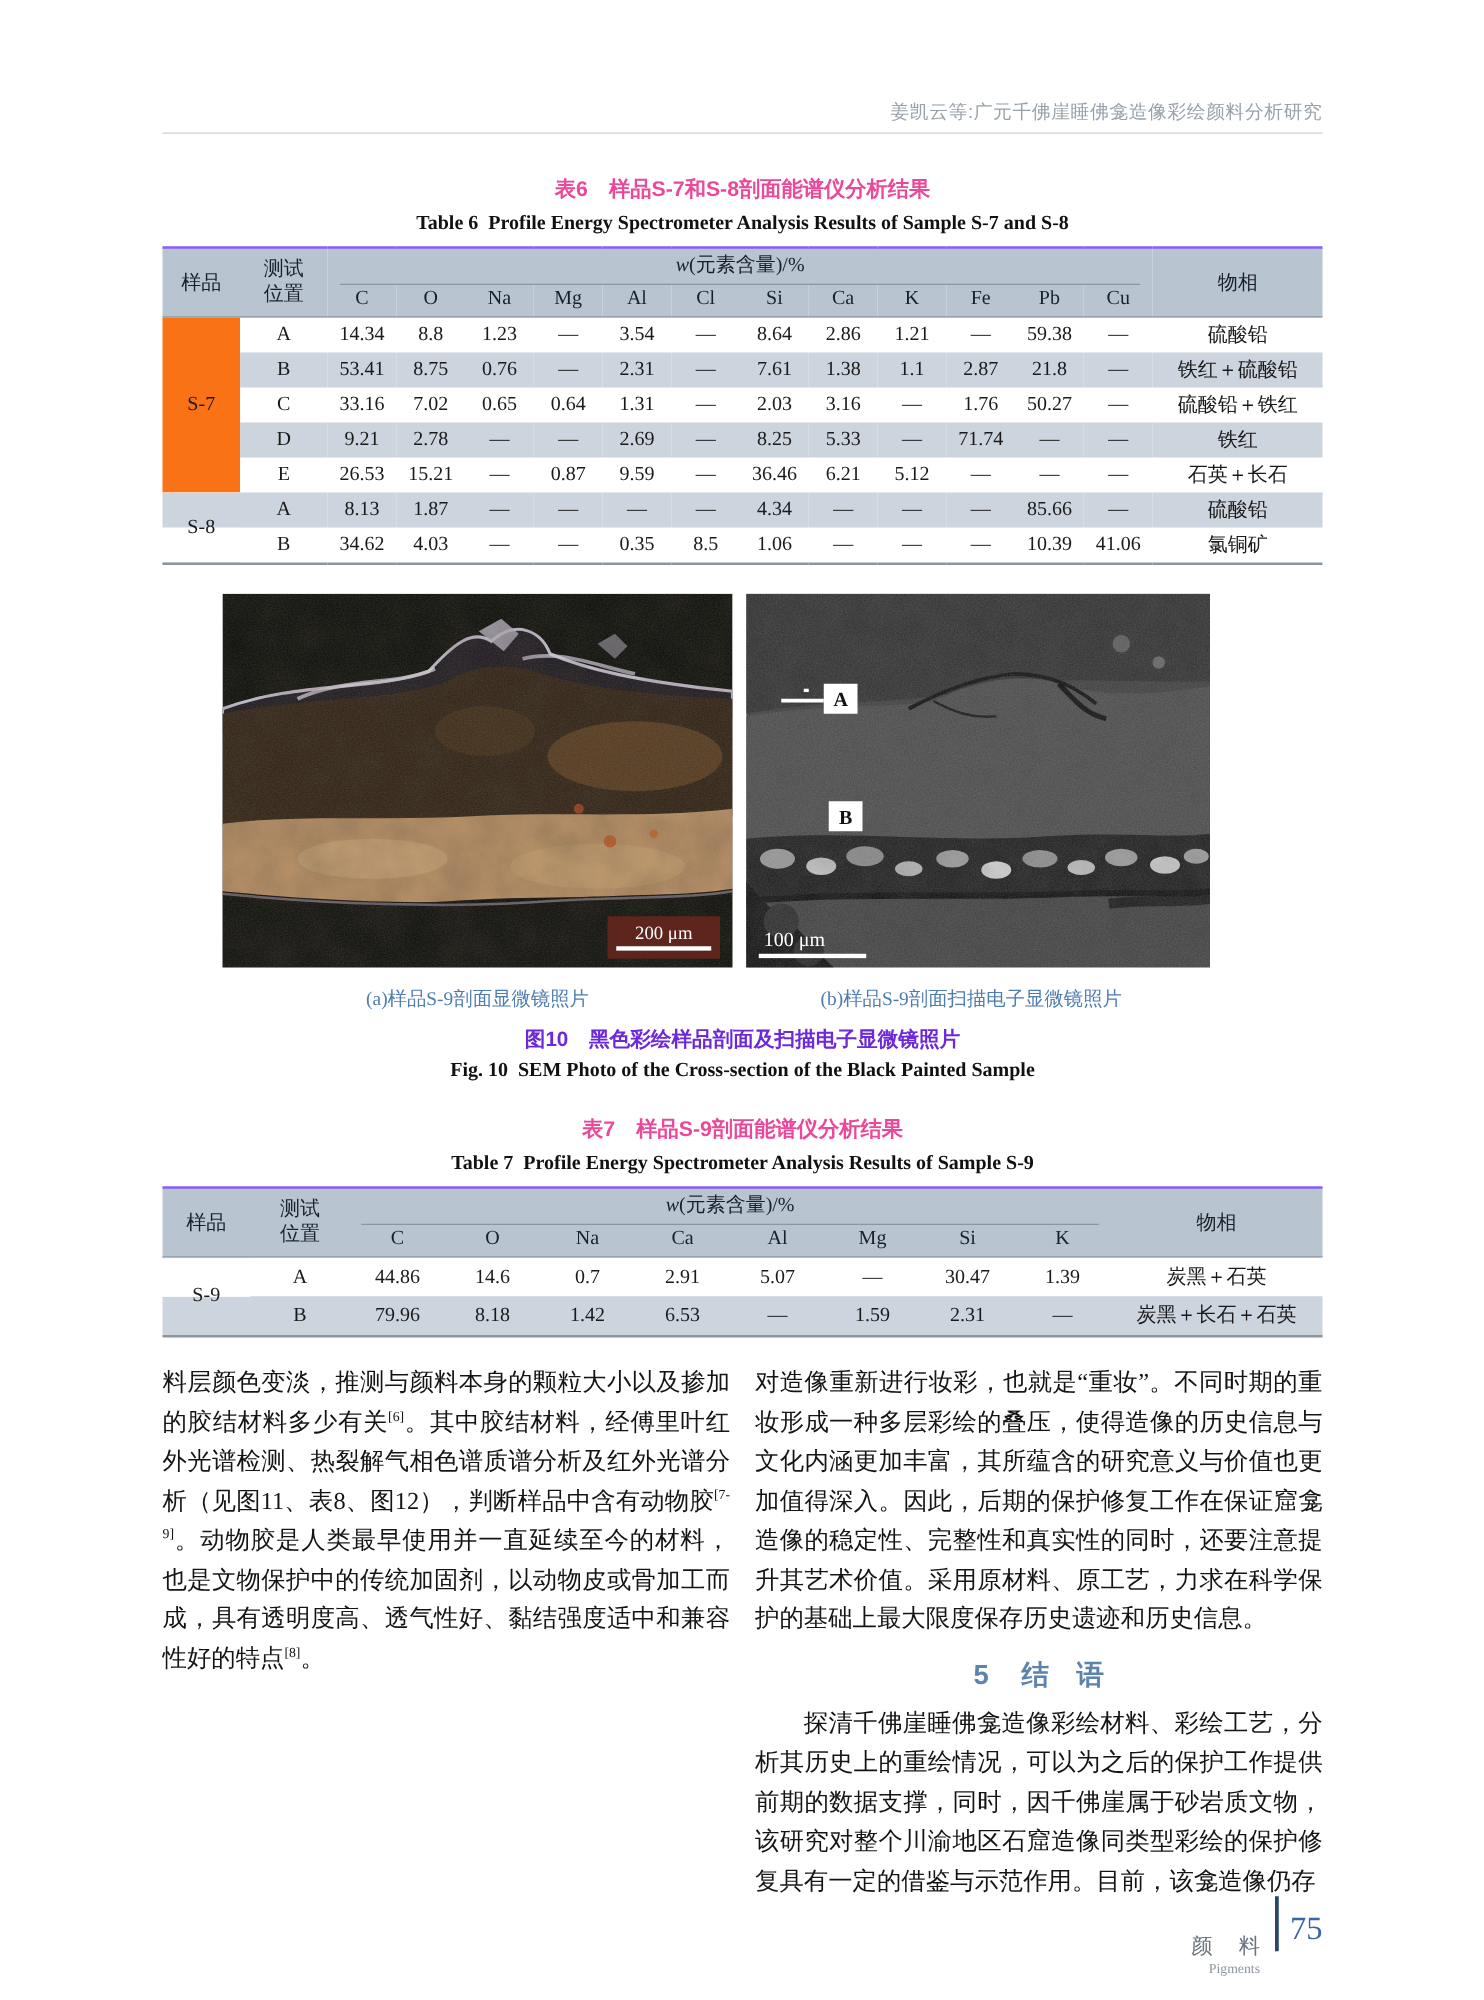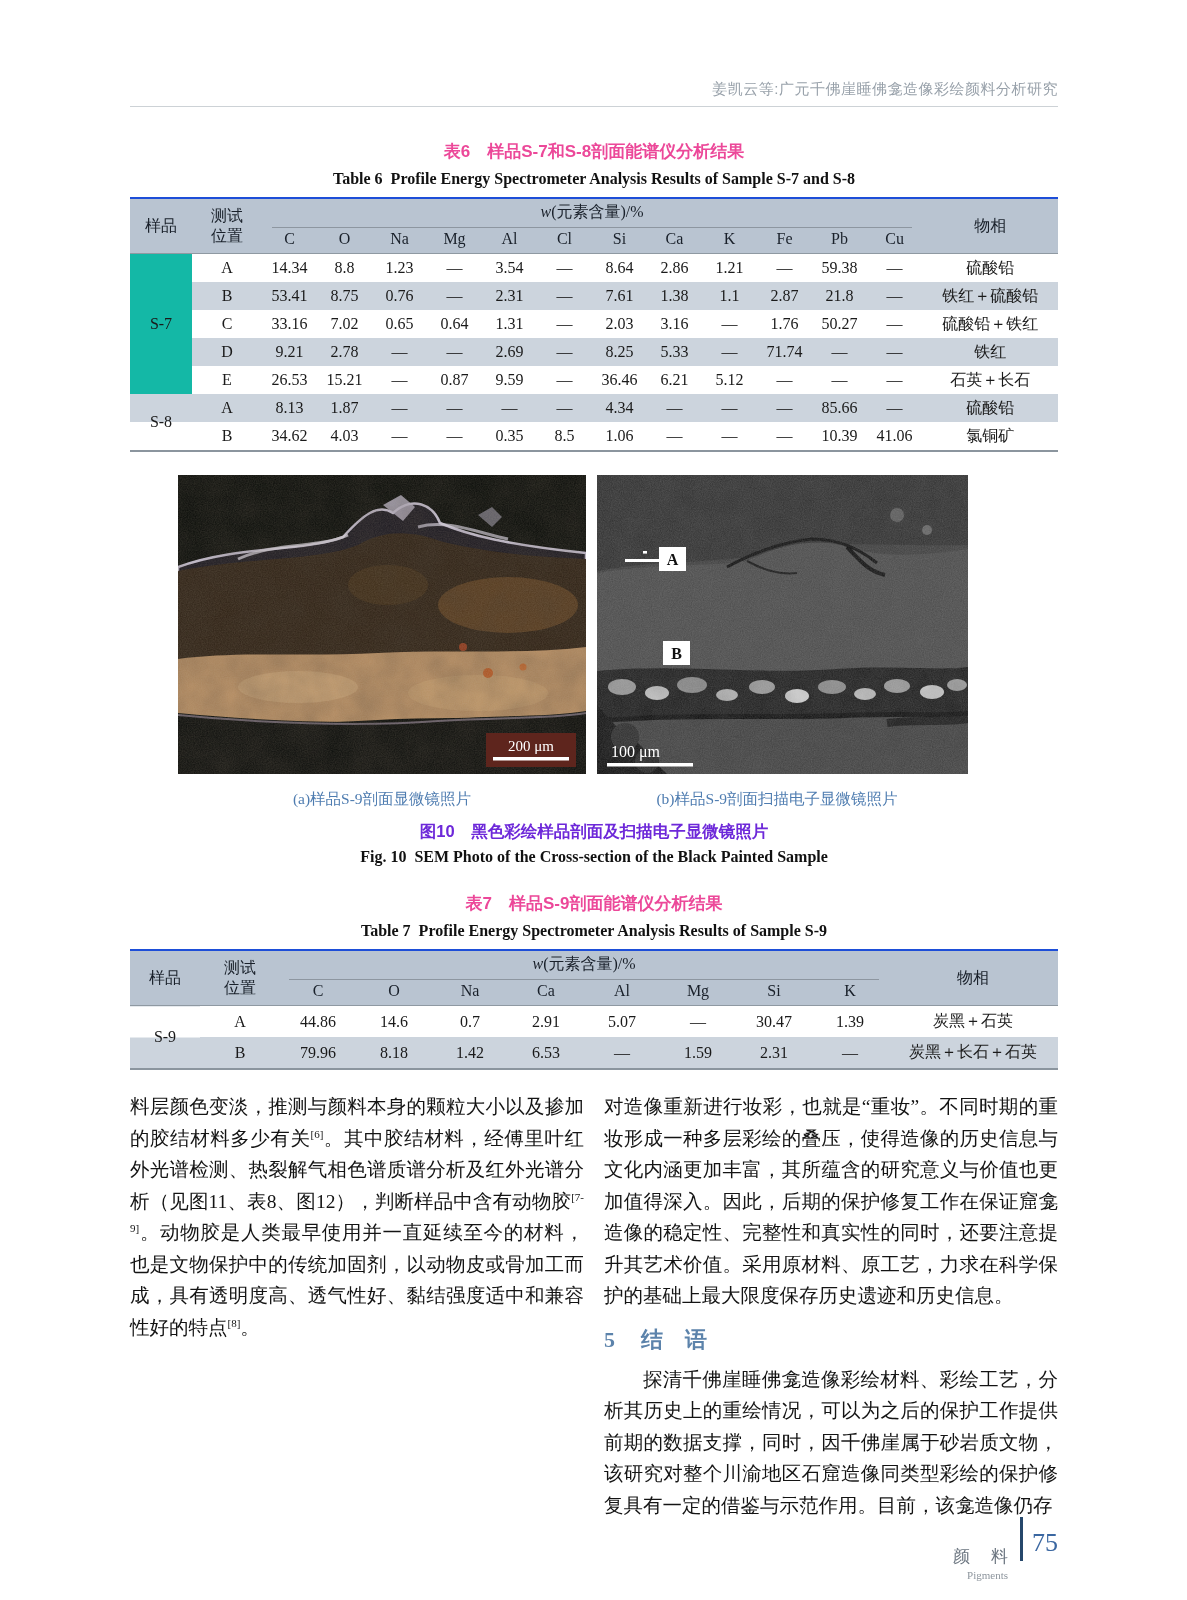--- a/index.html
+++ b/index.html
@@ -13,31 +13,31 @@
   .head-rule{margin-top:7px;border:none;border-top:1px solid #cdd2d6;height:0;}
 
   
   .tbl-title-cn{margin-top:33px;text-align:center;font-family:"Liberation Sans","DejaVu Sans",sans-serif;
                 font-weight:bold;font-size:17px;color:#ec4899;}
   .tbl-title-en{margin-top:7px;text-align:center;font-weight:bold;font-size:16px;color:#111;}
 
   
   .tbl-wrap{margin-top:9px;}
   table.spec-table{width:928px;border-collapse:collapse;table-layout:fixed;
-                   border-top:2px solid #1d4ed8;border-bottom:2px solid #8b959e;
+                   border-top:2px solid #8b5cf6;border-bottom:2px solid #8b959e;
                    font-size:16px;}
   .spec-table thead{background:#b9c4d1;border-bottom:1.5px solid #8f99a2;}
   .spec-table th{font-weight:normal;color:#19202a;padding:2px 0;text-align:center;vertical-align:middle;}
   .spec-table th.c-group{padding:3px 0 0;}
   .spec-table .grp{border-bottom:1px solid #8d96a0;width:97%;margin:0 auto;padding-bottom:4px;}
   .spec-table th.c-pos span{display:inline-block;width:2.2em;line-height:1.25;}
   .spec-table tr.elem-row th{padding:2px 0 5px;}
   .spec-table td{text-align:center;vertical-align:middle;height:28px;padding:0;}
   .spec-table tr.shaded td{background:#ccd4dd;}
-  .spec-table tbody td.s-white{background:#14b8a6;}
+  .spec-table tbody td.s-white{background:#f97316;}
   .spec-table tbody td.s-half-top{background:linear-gradient(to bottom,#ccd4dd 0 50%,#ffffff 50% 100%);}
   .spec-table tbody td.s-half-bottom{background:linear-gradient(to bottom,#ffffff 0 50%,#ccd4dd 50% 100%);}
   #table7 td{height:31px;}
 
   
   .fig-row{margin-top:23px;margin-left:48px;display:flex;gap:11px;}
   .fig-row svg{display:block;}
   .fig-captions{display:flex;margin-left:48px;margin-top:15px;}
   .fig-cap{color:#4e7cb0;font-size:15.5px;text-align:center;}
   .fig-cap.a{width:408px;}
@@ -45,22 +45,22 @@
   .fig-title-cn{margin-top:11px;text-align:center;font-family:"Liberation Sans","DejaVu Sans",sans-serif;
                 font-weight:bold;font-size:16.5px;color:#6d28d9;}
   .fig-title-en{margin-top:5px;text-align:center;font-weight:bold;font-size:16px;color:#111;}
 
   
   .body-cols{margin-top:21px;display:flex;gap:20px;}
   .col{width:454px;}
   .para{margin:0;font-size:19.5px;line-height:31.5px;text-align:justify;color:#141414;}
   .para.indent{text-indent:2em;}
   .para sup{font-size:11px;line-height:0;}
-  .sec-head{margin:13px 0 9px;font-family:Liberation Serif, serif;
-            font-weight:bold;font-size:22px;color:#5c83ab;}
+  .sec-head{margin:13px 0 9px;font-family:Liberation Sans, sans-serif;
+            font-weight:bold;font-size:22px;color:#5c83ab;text-align:center;}
   .sec-num{margin-right:26px;}
 
   
   .page-footer{position:absolute;right:129px;top:1497px;display:flex;align-items:center;}
   .f-cn{font-weight:normal;font-size:17px;color:#6a747f;letter-spacing:2px;text-align:left;margin-top:48px;}
   .f-en{font-size:11px;color:#8d959d;text-align:right;margin-top:1px;padding-right:2px;}
   .f-bar{width:3px;height:44px;background:#26476b;margin:0 9px 0 10px;}
   .f-num{font-size:26px;color:#3b67a1;padding-top:8px;}
 </style>
 </head>

